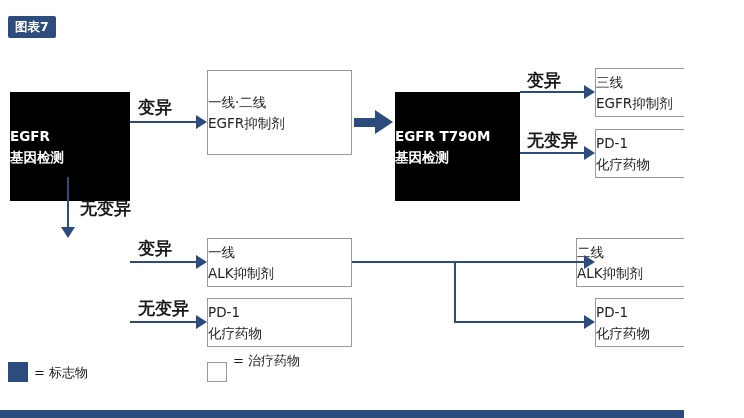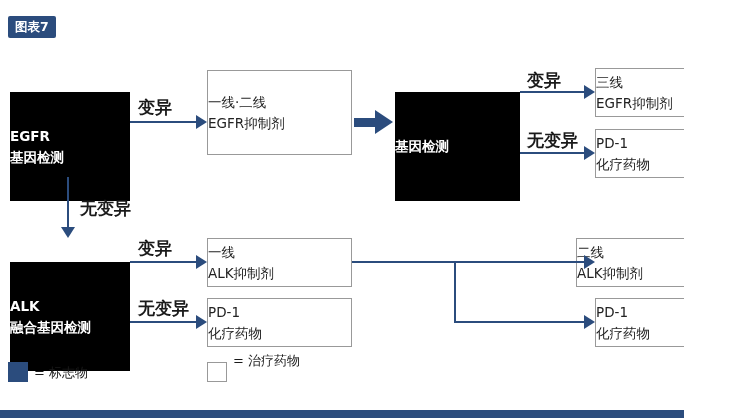--- a/index.html
+++ b/index.html
@@ -105,27 +105,24 @@
 <div id="stage">
 
   <div class="badge" style="left:8px; top:16px;">图表7</div>
 
   <div class="node dark" style="left:10px; top:68px; width:120px; height:109px;">
     <div>EGFR</div>
     <div>基因检测</div>
   </div>
 
   <div class="node dark" style="left:395px; top:68px; width:125px; height:109px;">
+    <div>EGFR T790M</div>
     <div>基因检测</div>
   </div>
 
-  <div class="node dark" style="left:10px; top:238px; width:120px; height:109px;">
-    <div>ALK</div>
-    <div>融合基因检测</div>
-  </div>
 
   <div class="node light" style="left:207px; top:70px; width:145px; height:85px;">
     <div>一线·二线</div>
     <div>EGFR抑制剂</div>
   </div>
 
   <div class="node light" style="left:595px; top:68px; width:142px; height:49px;">
     <div>三线</div>
     <div>EGFR抑制剂</div>
   </div>

